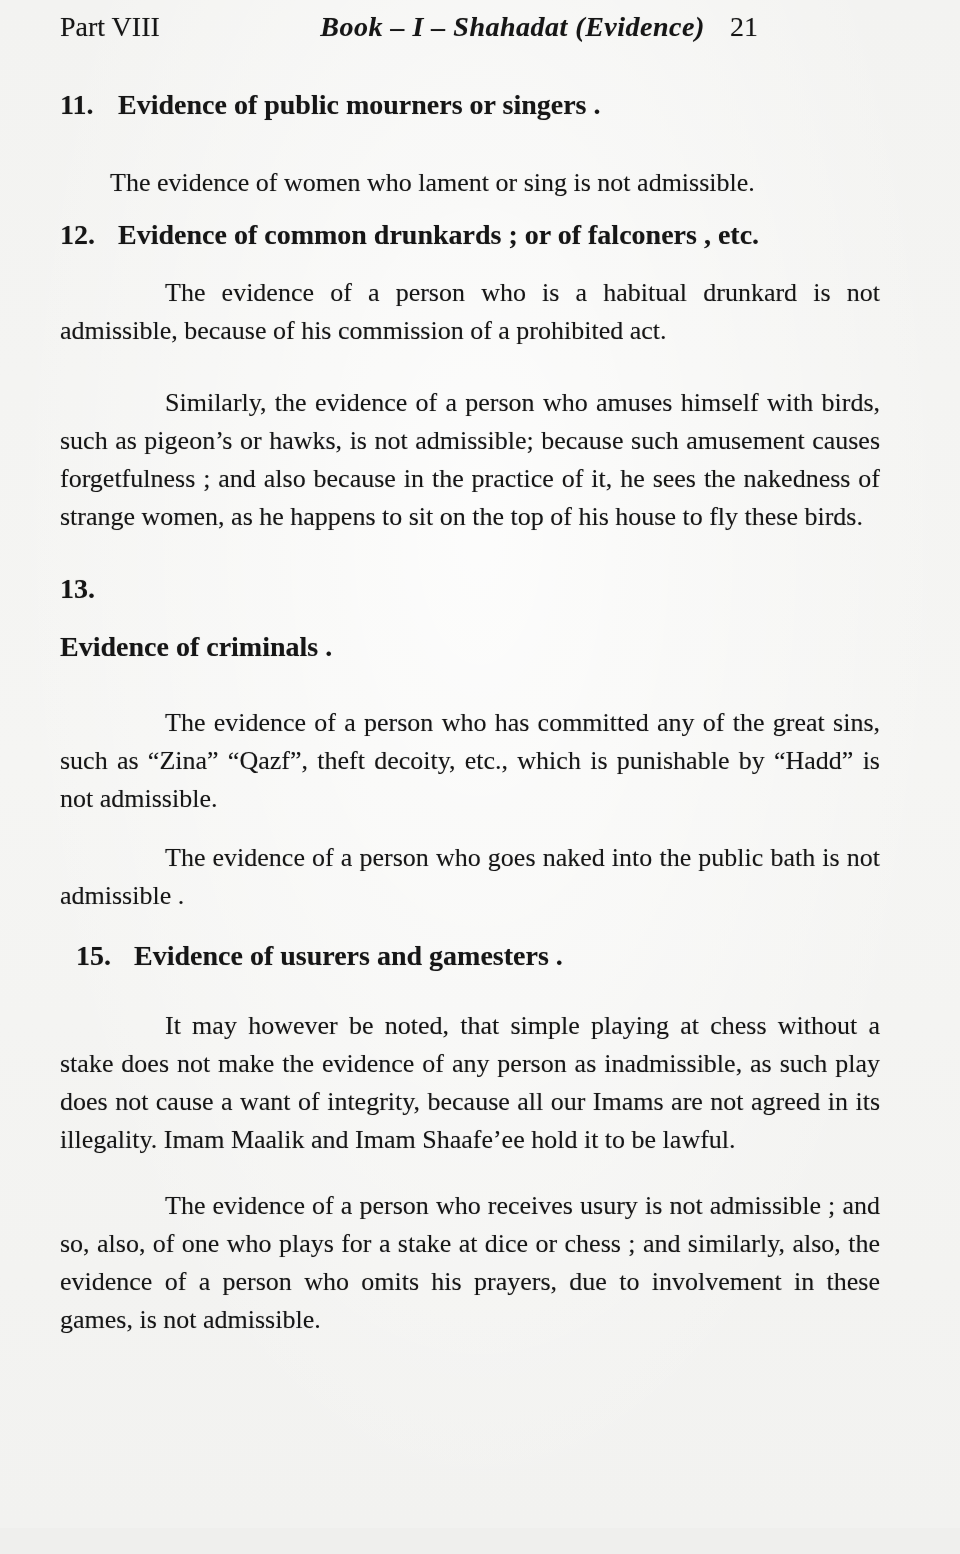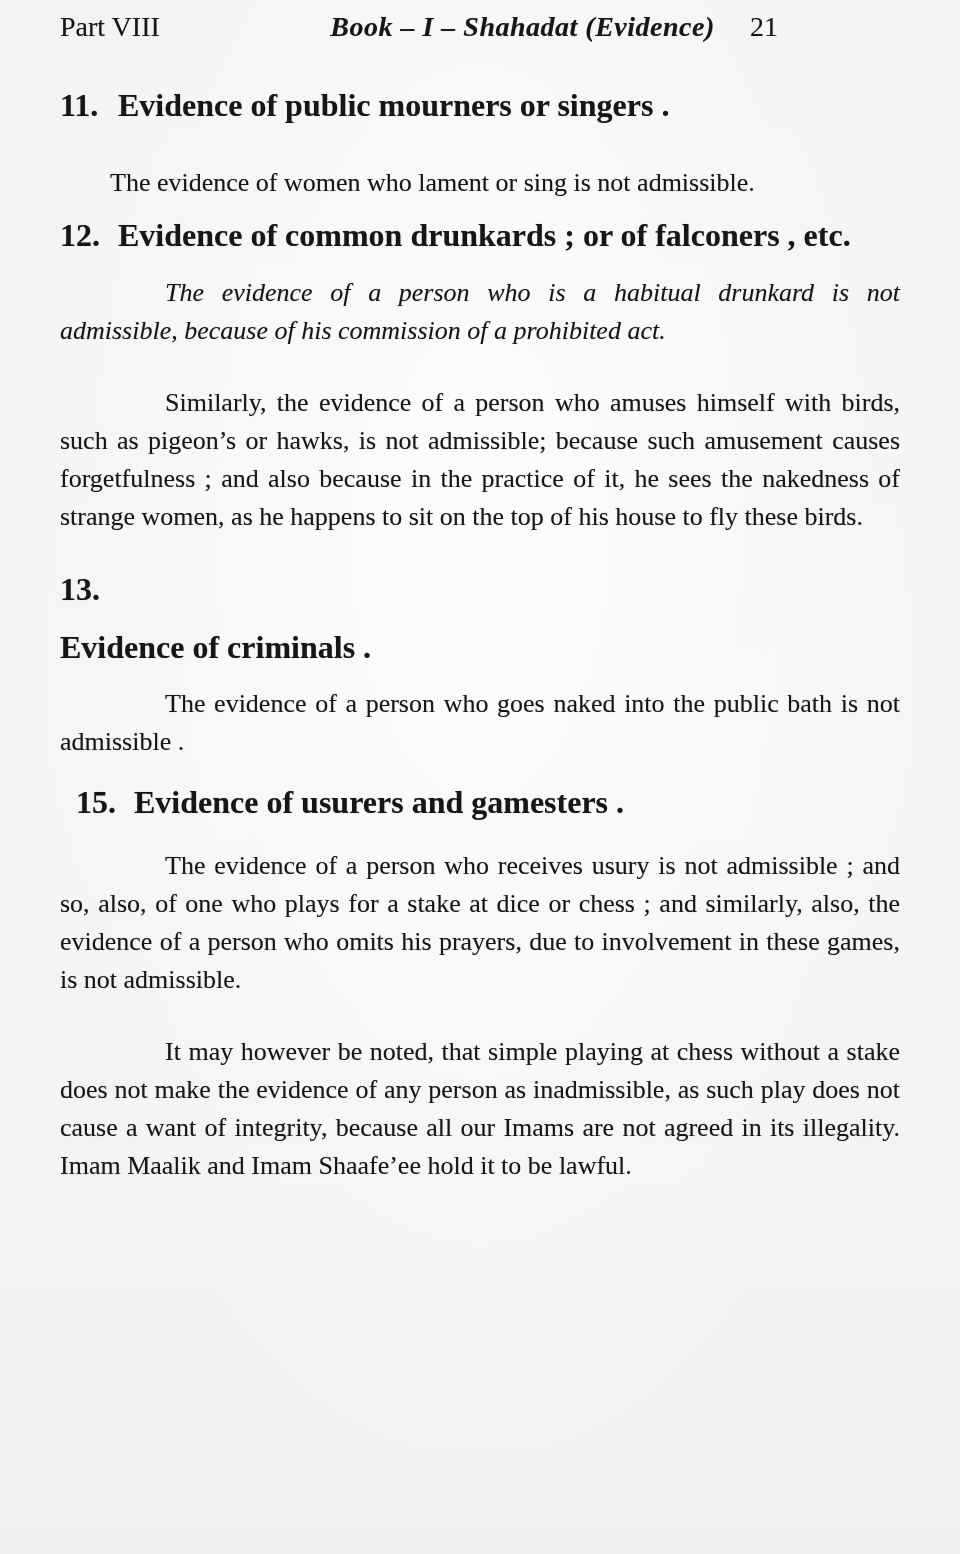--- a/index.html
+++ b/index.html
@@ -11,21 +11,21 @@
     height: 1554px;
     background: #efefed;
     font-family: "Liberation Serif", serif;
     color: #161616;
     overflow: hidden;
   }
   .page {
     box-sizing: border-box;
     width: 960px;
     height: 1528px;
-    padding: 10px 60px 0 60px;
+    padding: 10px 80px 0 60px;
     background:
       radial-gradient(ellipse at 50% 35%, rgba(255,255,255,0.75) 0%, rgba(255,255,255,0.0) 70%),
       linear-gradient(180deg, #f3f3f1 0%, #f5f5f3 50%, #f2f2f0 100%);
     text-shadow: 0 0 1px rgba(50,50,50,0.35);
   }
   
   .page-header {
     display: flex;
     align-items: baseline;
     font-size: 28px;
@@ -42,40 +42,40 @@
   .hdr-right {
     flex: 0 0 150px;
     text-align: left;
     padding-right: 55px;
     box-sizing: border-box;
   }
   
   .heading {
     display: flex;
     font-weight: bold;
-    font-size: 32px;
+    font-size: 28px;
     line-height: 34px;
     margin: 0;
   }
   .heading .num { flex: 0 0 58px; }
   .heading .title { flex: 1 1 auto; }
   
   .para {
     margin: 0;
     font-size: 26px;
     line-height: 38px;
     text-align: justify;
     text-indent: 105px;
   }
   .para.small-indent { text-indent: 50px; }
   
   #h11  { margin-top: 44px; }
   #p11  { margin-top: 42px; }
   #h12  { margin-top: 16px; }
-  #p12a { margin-top: 22px; font-style: italic; }
+  #p12a { margin-top: 22px; }
   #p12b { margin-top: 34px; }
   #h13  { margin-top: 36px; flex-direction: column; }
   #p13  { margin-top: 40px; }
   #h14  { margin-top: 24px; }
   #p14  { margin-top: 21px; }
   #h15  { margin-top: 24px; margin-left: 16px; }
   #p15a { margin-top: 28px; }
   #p15b { margin-top: 34px; }
 </style>
 </head>
@@ -104,28 +104,29 @@
     </div>
     <p class="para" id="p12a">The evidence of a person who is a habitual drunkard is not admissible, because of his commission of a prohibited act.</p>
     <p class="para" id="p12b">Similarly, the evidence of a person who amuses himself with birds, such as pigeon’s or hawks, is not admissible; because such amusement causes forgetfulness ; and also because in the practice of it, he sees the nakedness of strange women, as he happens to sit on the top of his house to fly these birds.</p>
   </div>
 
   <div class="section">
     <div class="heading" id="h13">
       <span class="num">13.</span>
       <span class="title">Evidence of criminals .</span>
     </div>
+    <p class="para" id="p13">The evidence of a person who has committed any of the great sins, such as “Zina” “Qazf”, theft decoity, etc.,  which is punishable by “Hadd” is not admissible.</p>
   </div>
 
   <div class="section">
     <p class="para" id="p14">The evidence of a person who goes naked into the public bath is not admissible .</p>
   </div>
 
   <div class="section">
     <div class="heading" id="h15">
       <span class="num">15.</span>
       <span class="title">Evidence of usurers and gamesters .</span>
     </div>
+    <p class="para" id="p15b">It may however be noted, that simple playing at chess without a stake does not make the evidence of any person as inadmissible, as such play does not cause a want of integrity, because all our Imams are not agreed in its illegality. Imam Maalik and Imam Shaafe’ee hold it to be lawful.</p>
     <p class="para" id="p15a">The evidence of a person who receives usury is not admissible ; and so, also, of one who plays for a stake at dice or chess ; and similarly, also, the evidence of a person who omits his prayers, due to involvement in these games, is not admissible.</p>
-    <p class="para" id="p15b">It may however be noted, that simple playing at chess without a stake does not make the evidence of any person as inadmissible, as such play does not cause a want of integrity, because all our Imams are not agreed in its illegality. Imam Maalik and Imam Shaafe’ee hold it to be lawful.</p>
   </div>
 
 </div>
 
 </body></html>

